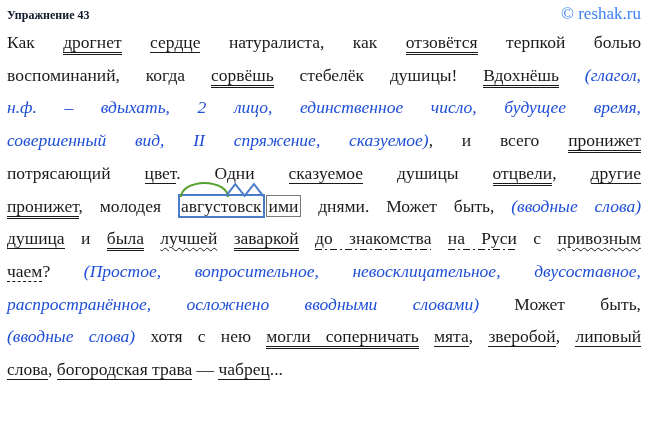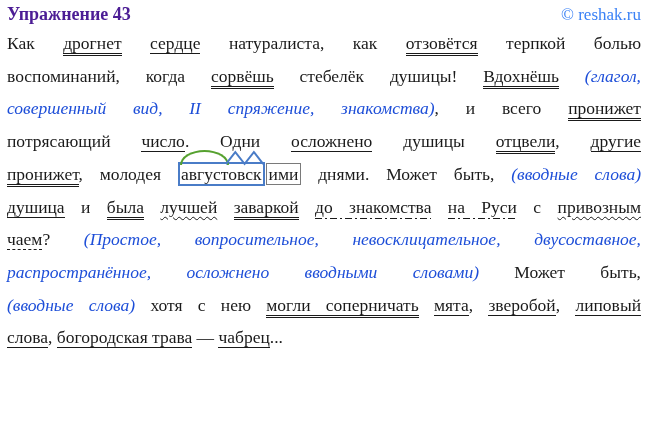--- a/index.html
+++ b/index.html
@@ -3,21 +3,21 @@
 <meta charset="utf-8">
 <style>
   html,body{margin:0;padding:0;}
   body{
     width:648px;height:435px;overflow:hidden;background:#ffffff;
     font-family:"Liberation Serif","DejaVu Serif",serif;
     -webkit-font-smoothing:antialiased;
   }
   .page{padding:4px 7px 0 7px;}
   .header{display:flex;justify-content:space-between;align-items:baseline;}
-  .title{font-size:18px;font-weight:bold;color:#4c1d95;}
+  .title{font-size:12px;font-weight:bold;color:#0f172a;}
   .copyright{font-size:17px;color:#3b82f6;}
   .text{margin-top:2px;font-size:17.5px;color:#1a1a1a;}
   .line{line-height:32.7px;text-align:justify;text-align-last:justify;white-space:normal;}
   .line.last{text-align-last:left;}
   .tk{color:#1a1a1a;}
   .tk.g{color:#1d4ed8;font-style:italic;}
   .tk.u1{border-bottom:1px solid #1a1a1a;}
   .tk.u2{border-bottom:3px double #1a1a1a;}
   .tk.uw{text-decoration:underline;text-decoration-style:wavy;text-decoration-thickness:1px;text-underline-offset:3px;}
   .tk.ud{border-bottom:1px dashed #1a1a1a;}
@@ -41,22 +41,23 @@
 <body>
 
 <div class="page">
   <div class="header">
     <span class="title">Упражнение 43</span>
     <span class="copyright">© reshak.ru</span>
   </div>
   <div class="text" id="text">
       <div class="line"><span class="tk">Как </span><span class="tk u2">дрогнет</span><span class="tk"> </span><span class="tk u1">сердце</span><span class="tk"> натуралиста, как </span><span class="tk u2">отзовётся</span><span class="tk"> терпкой болью</span></div>
       <div class="line"><span class="tk">воспоминаний, когда </span><span class="tk u2">сорвёшь</span><span class="tk"> стебелёк душицы! </span><span class="tk u2">Вдохнёшь</span><span class="tk"> </span><span class="tk g">(глагол,</span></div>
-      <div class="line"><span class="tk g">совершенный вид, II спряжение, знакомства)</span><span class="tk">, и всего </span><span class="tk u2">пронижет</span></div>
-      <div class="line"><span class="tk">потрясающий </span><span class="tk u1">число</span><span class="tk">. Одни </span><span class="tk u1">осложнено</span><span class="tk"> душицы </span><span class="tk u2">отцвели</span><span class="tk">, </span><span class="tk u1">другие</span></div>
+      <div class="line"><span class="tk g">н.ф. – вдыхать, 2 лицо, единственное число, будущее время,</span></div>
+      <div class="line"><span class="tk g">совершенный вид, II спряжение, сказуемое)</span><span class="tk">, и всего </span><span class="tk u2">пронижет</span></div>
+      <div class="line"><span class="tk">потрясающий </span><span class="tk u1">цвет</span><span class="tk">. Одни </span><span class="tk u1">сказуемое</span><span class="tk"> душицы </span><span class="tk u2">отцвели</span><span class="tk">, </span><span class="tk u1">другие</span></div>
       <div class="line"><span class="tk u2">пронижет</span><span class="tk">, молодея </span><span class="morph"><span class="stem"><span class="root">август<span class="arc"></span></span><span class="suf">овск<svg class="zig" viewBox="0 0 40 13" preserveAspectRatio="none">
                 <polyline points="0,13 10,1 20,13 30,1 40,13" fill="none" stroke="#4a7cc7" stroke-width="2"></polyline>
               </svg></span></span><span class="ending">ими</span></span><span class="tk"> днями. Может быть, </span><span class="tk g">(вводные слова)</span></div>
       <div class="line"><span class="tk u1">душица</span><span class="tk"> и </span><span class="tk u2">была</span><span class="tk"> </span><span class="tk uw">лучшей</span><span class="tk"> </span><span class="tk u2">заваркой</span><span class="tk"> </span><span class="tk udd">до знакомства</span><span class="tk"> </span><span class="tk udd">на Руси</span><span class="tk"> с </span><span class="tk uw">привозным</span></div>
       <div class="line"><span class="tk ud">чаем</span><span class="tk">? </span><span class="tk g">(Простое, вопросительное, невосклицательное, двусоставное,</span></div>
       <div class="line"><span class="tk g">распространённое, осложнено вводными словами)</span><span class="tk"> Может быть,</span></div>
       <div class="line"><span class="tk g">(вводные слова)</span><span class="tk"> хотя с нею </span><span class="tk u2">могли соперничать</span><span class="tk"> </span><span class="tk u1">мята</span><span class="tk">, </span><span class="tk u1">зверобой</span><span class="tk">, </span><span class="tk u1">липовый</span></div>
       <div class="line last"><span class="tk u1">слова</span><span class="tk">, </span><span class="tk u1">богородская трава</span><span class="tk"> — </span><span class="tk u1">чабрец</span><span class="tk">...</span></div>
     </div>
 </div>

